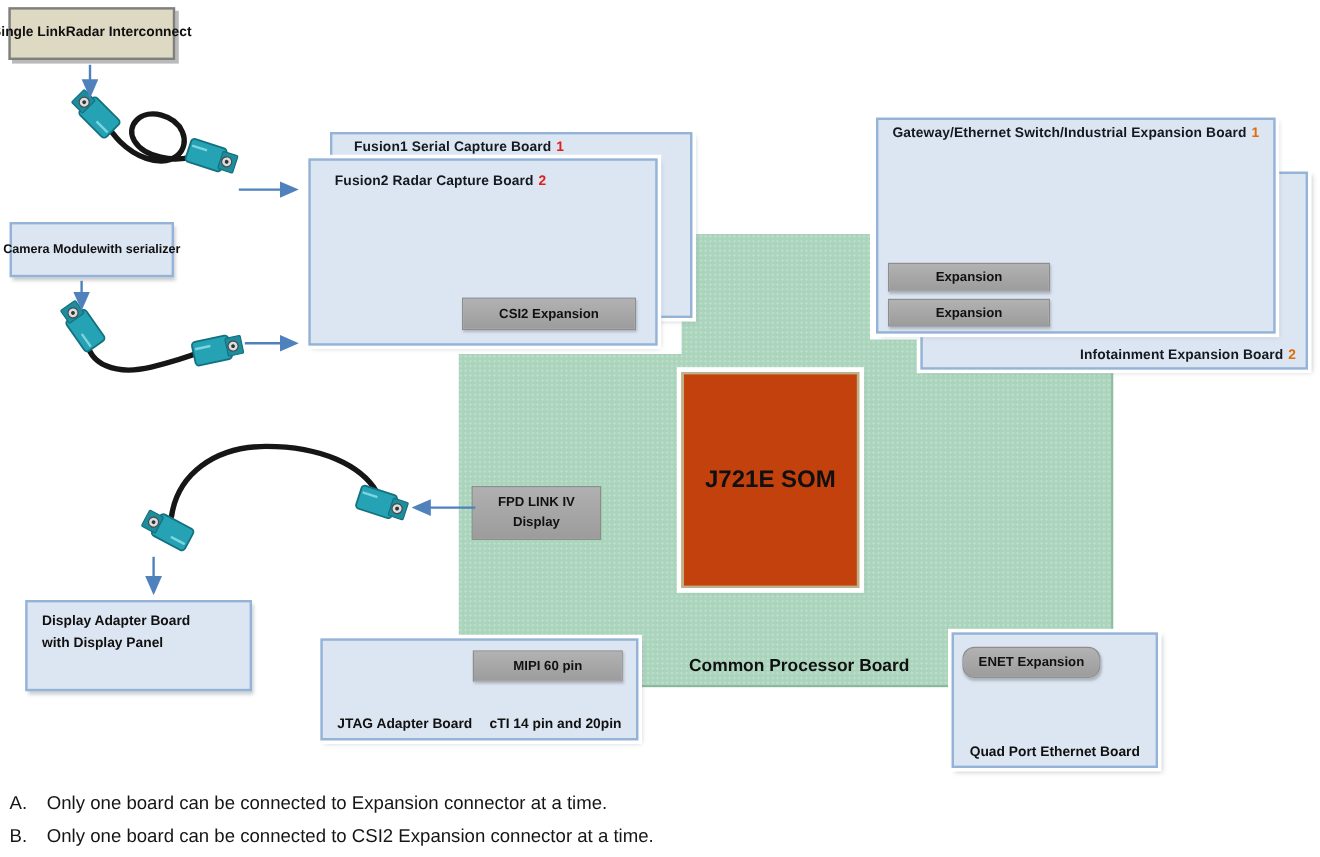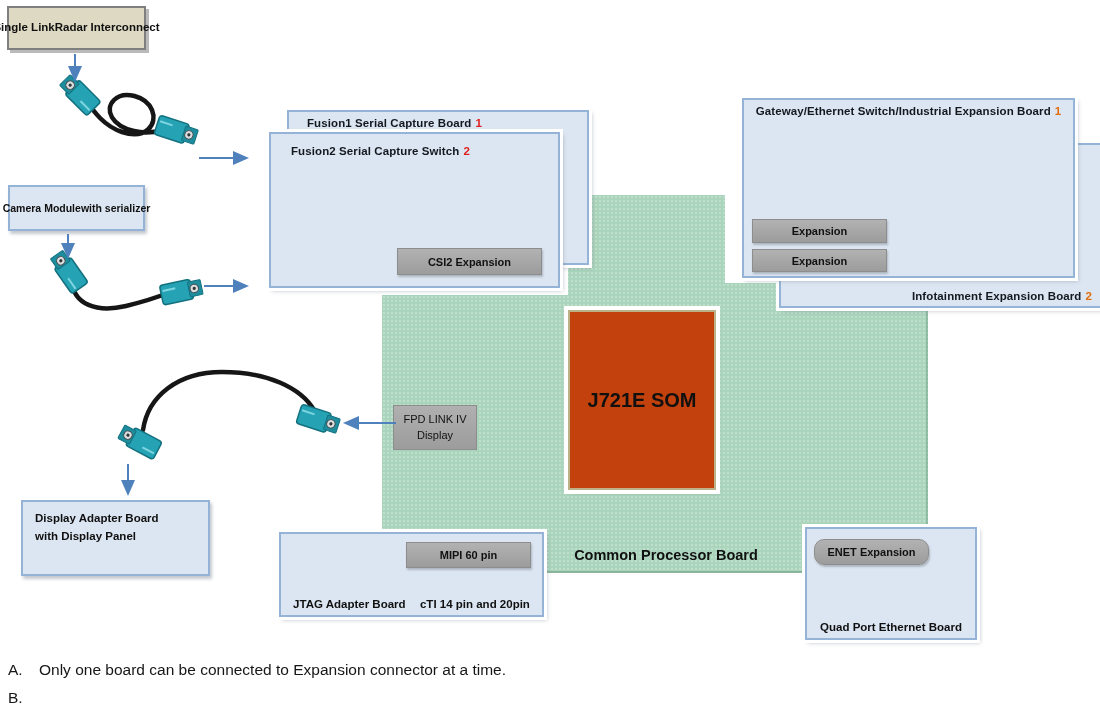--- a/index.html
+++ b/index.html
@@ -8,21 +8,20 @@
     font-family:"Liberation Sans","DejaVu Sans",sans-serif;
   }
   .abs{position:absolute;}
   
   .board{
     position:absolute;
     background:#dce6f2;
     border:2px solid #95b3d7;
     box-sizing:border-box;
     box-shadow:0 0 0 3px #ffffff, 3px 3px 4px rgba(110,120,135,.45);
-    margin-left:12px;
   }
   .board-title{
     font-weight:bold;font-size:11.5px;color:#14181f;letter-spacing:.1px;white-space:nowrap;
   }
   .num-red{color:#e0201b;font-weight:bold;margin-left:4px;}
   .num-orange{color:#e36c0a;font-weight:bold;margin-left:4px;}
   
   .gray-btn{
     position:absolute;
     background:linear-gradient(#b2b2b2,#9c9c9c);
@@ -68,24 +67,24 @@
     box-shadow:2px 3px 3px rgba(110,120,135,.4);
     font-weight:bold;color:#101010;z-index:2;
   }
   #camera-box{left:8px;top:185px;width:137px;height:46px;
     display:flex;flex-direction:row;align-items:center;justify-content:center;
     font-size:10.5px;line-height:1.4;white-space:nowrap;}
   #display-adapter{left:21px;top:500px;width:189px;height:76px;
     padding:8px 0 0 12px;font-size:11.5px;line-height:1.55;}
   
   #fpd-box{
-    position:absolute;left:393px;top:405px;width:84px;height:45px;
+    position:absolute;left:393px;top:405px;width:108px;height:45px;
     background:linear-gradient(#b0b0b0,#9c9c9c);border:1px solid #8d8d8d;box-sizing:border-box;
     display:flex;flex-direction:column;align-items:center;justify-content:center;
-    font-weight:normal;font-size:11px;color:#111;line-height:1.45;z-index:3;white-space:nowrap;
+    font-weight:bold;font-size:11px;color:#111;line-height:1.45;z-index:3;white-space:nowrap;
   }
   .bottom-label{
     position:absolute;left:0;right:0;bottom:5px;text-align:center;
     font-weight:bold;font-size:11.5px;color:#101010;white-space:nowrap;
   }
   .note-row{display:flex;align-items:baseline;margin-bottom:10px;
     font-size:15.5px;color:#161616;}
   .note-letter{width:31px;flex:0 0 31px;}
   svg{display:block;}
   #wire-layer{position:absolute;left:0;top:0;z-index:6;pointer-events:none;}
@@ -114,21 +113,21 @@
   </div>
 
   <div class="board z2" style="left:275px;top:110px;width:302px;height:155px;">
     <div class="board-title" style="position:absolute;left:18px;top:5px;">
       <span>Fusion1 Serial Capture Board</span><span class="num-red">1</span>
     </div>
   </div>
 
   <div class="board z3" style="left:257px;top:132px;width:291px;height:156px;">
     <div class="board-title" style="position:absolute;left:20px;top:11px;">
-      <span>Fusion2 Serial Capture Switch</span><span class="num-red">2</span>
+      <span>Fusion2 Radar Capture Board</span><span class="num-red">2</span>
     </div>
     <div class="gray-btn" style="left:126px;top:114px;width:145px;height:27px;">
       <span>CSI2 Expansion</span>
     </div>
   </div>
 
   <div class="board z2" style="left:767px;top:143px;width:323px;height:165px;">
     <div class="board-title" style="position:absolute;right:8px;bottom:4px;padding-left:21px;">
       <span>Infotainment Expansion Board</span><span class="num-orange">2</span>
     </div>
@@ -218,16 +217,17 @@
     </g>
   </svg>
 
   <div class="abs" style="left:8px;top:661px;width:940px;z-index:3;">
     <div class="note-row">
       <span class="note-letter">A.</span>
       <span>Only one board can be connected to Expansion connector at a time.</span>
     </div>
     <div class="note-row">
       <span class="note-letter">B.</span>
+      <span>Only one board can be connected to CSI2 Expansion connector at a time.</span>
     </div>
   </div>
 
 </div>
 
 </body></html>

